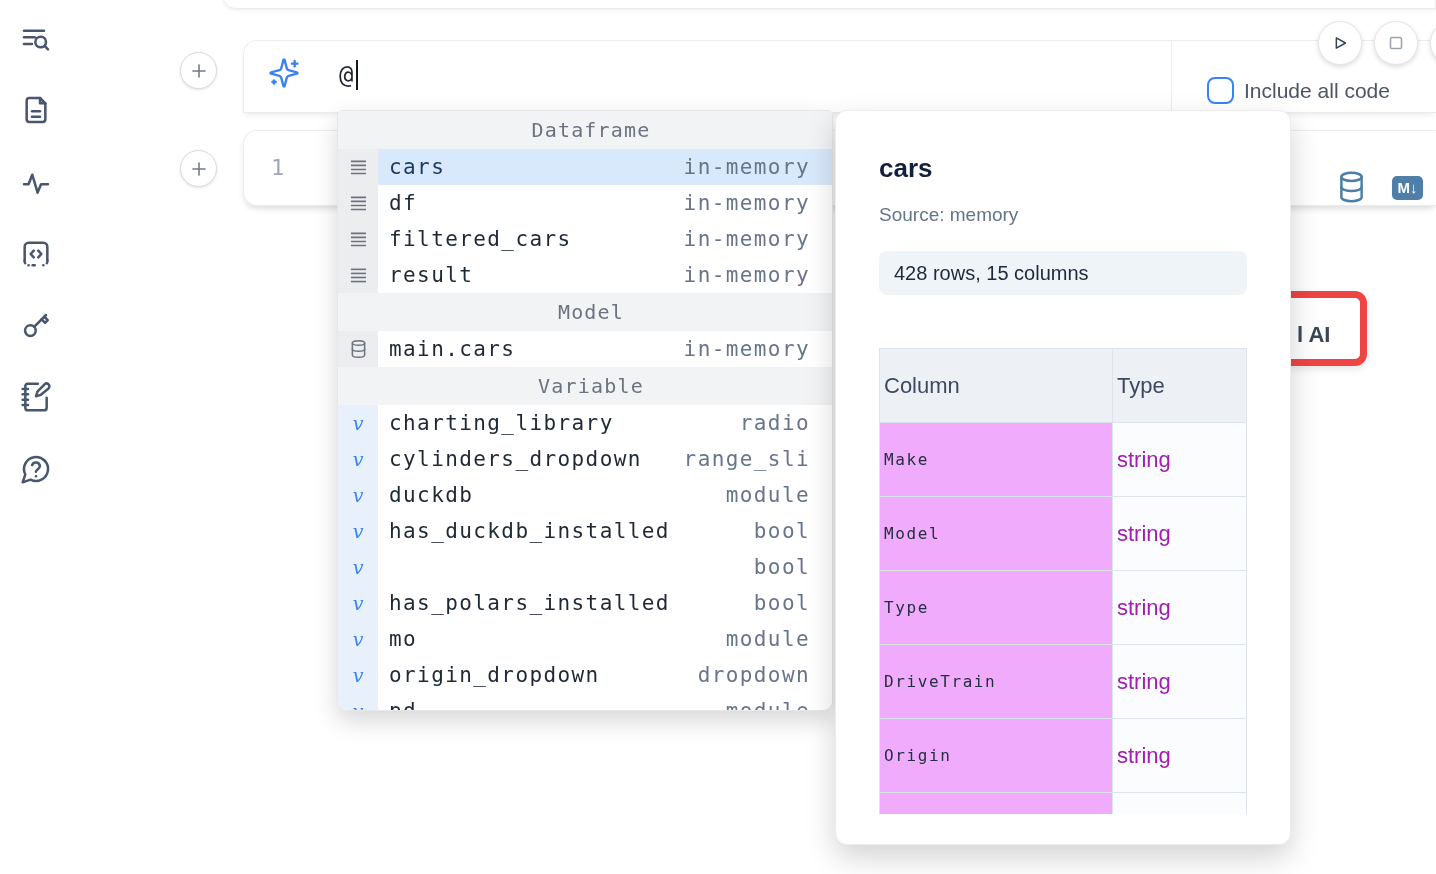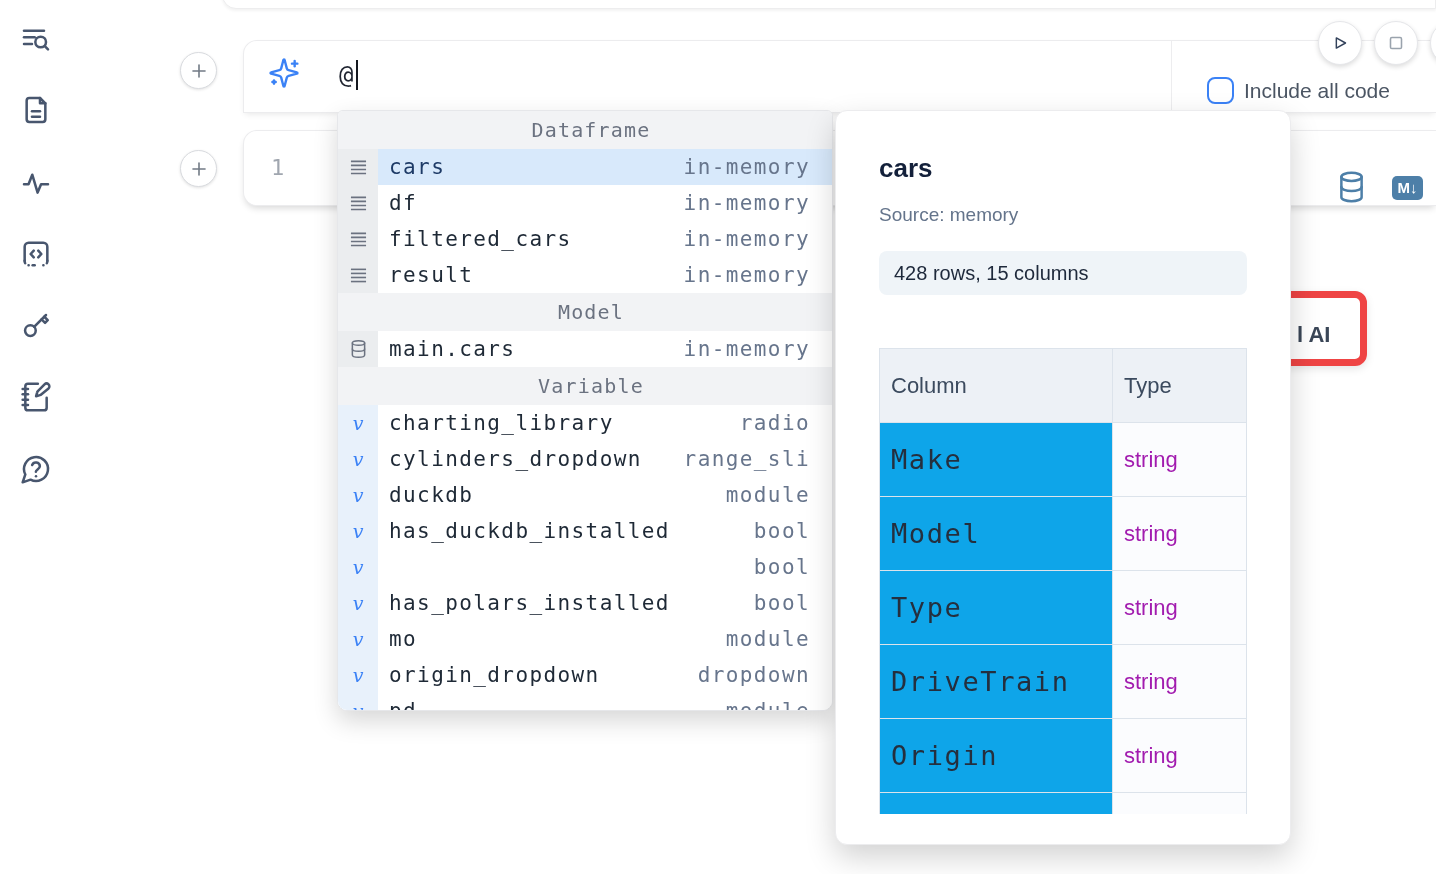--- a/index.html
+++ b/index.html
@@ -72,23 +72,23 @@
 
   
   .popup { position:absolute; left:835px; top:110px; width:456px; height:735px; background:#fff;
            border:1px solid #ececee; border-radius:12px; box-shadow:0 12px 30px rgba(0,0,0,0.18); z-index:30; }
   .pp-title { position:absolute; left:43px; top:42px; font-size:26px; font-weight:bold; color:#13203a; }
   .pp-source { position:absolute; left:43px; top:93px; font-size:19px; color:#64748b; }
   .pp-badge { position:absolute; left:43px; top:140px; width:368px; height:44px; background:#eff4f8;
               border-radius:8px; font-size:20px; color:#1e293b; line-height:44px; padding-left:15px; }
   .pp-tablewrap { position:absolute; left:43px; top:237px; width:368px; height:466px; overflow:hidden; }
   table.pp { border-collapse:collapse; width:368px; }
-  table.pp th, table.pp td { border:1px solid #dce3eb; height:74px; padding-left:11px; text-align:left; vertical-align:middle; }
+  table.pp th, table.pp td { border:1px solid #dce3eb; height:74px; padding-left:4px; text-align:left; vertical-align:middle; }
   table.pp th { background:#edf1f6; font-weight:normal; font-size:22px; color:#3b4a5e; }
-  td.colname { font-family:"DejaVu Sans Mono", monospace; font-size:27px; letter-spacing:1.6px; color:#252f3e; background:#0ea5e9; width:233px; }
+  td.colname { font-family:"DejaVu Sans Mono", monospace; font-size:16px; letter-spacing:1.6px; color:#252f3e; background:#f0abfc; width:233px; }
   td.coltype { font-size:22px; color:#a21caf; background:#fbfcfe; }
 </style>
 </head>
 <body>
 
 <div class="sidebar">
   <div class="sb-icon" style="top:22px">
     <svg width="32" height="32" viewBox="0 0 24 24" fill="none" stroke-width="1.9" stroke-linecap="round" stroke-linejoin="round">
       <path d="M3 5h15"></path>
         <path d="M3 10h8"></path>

